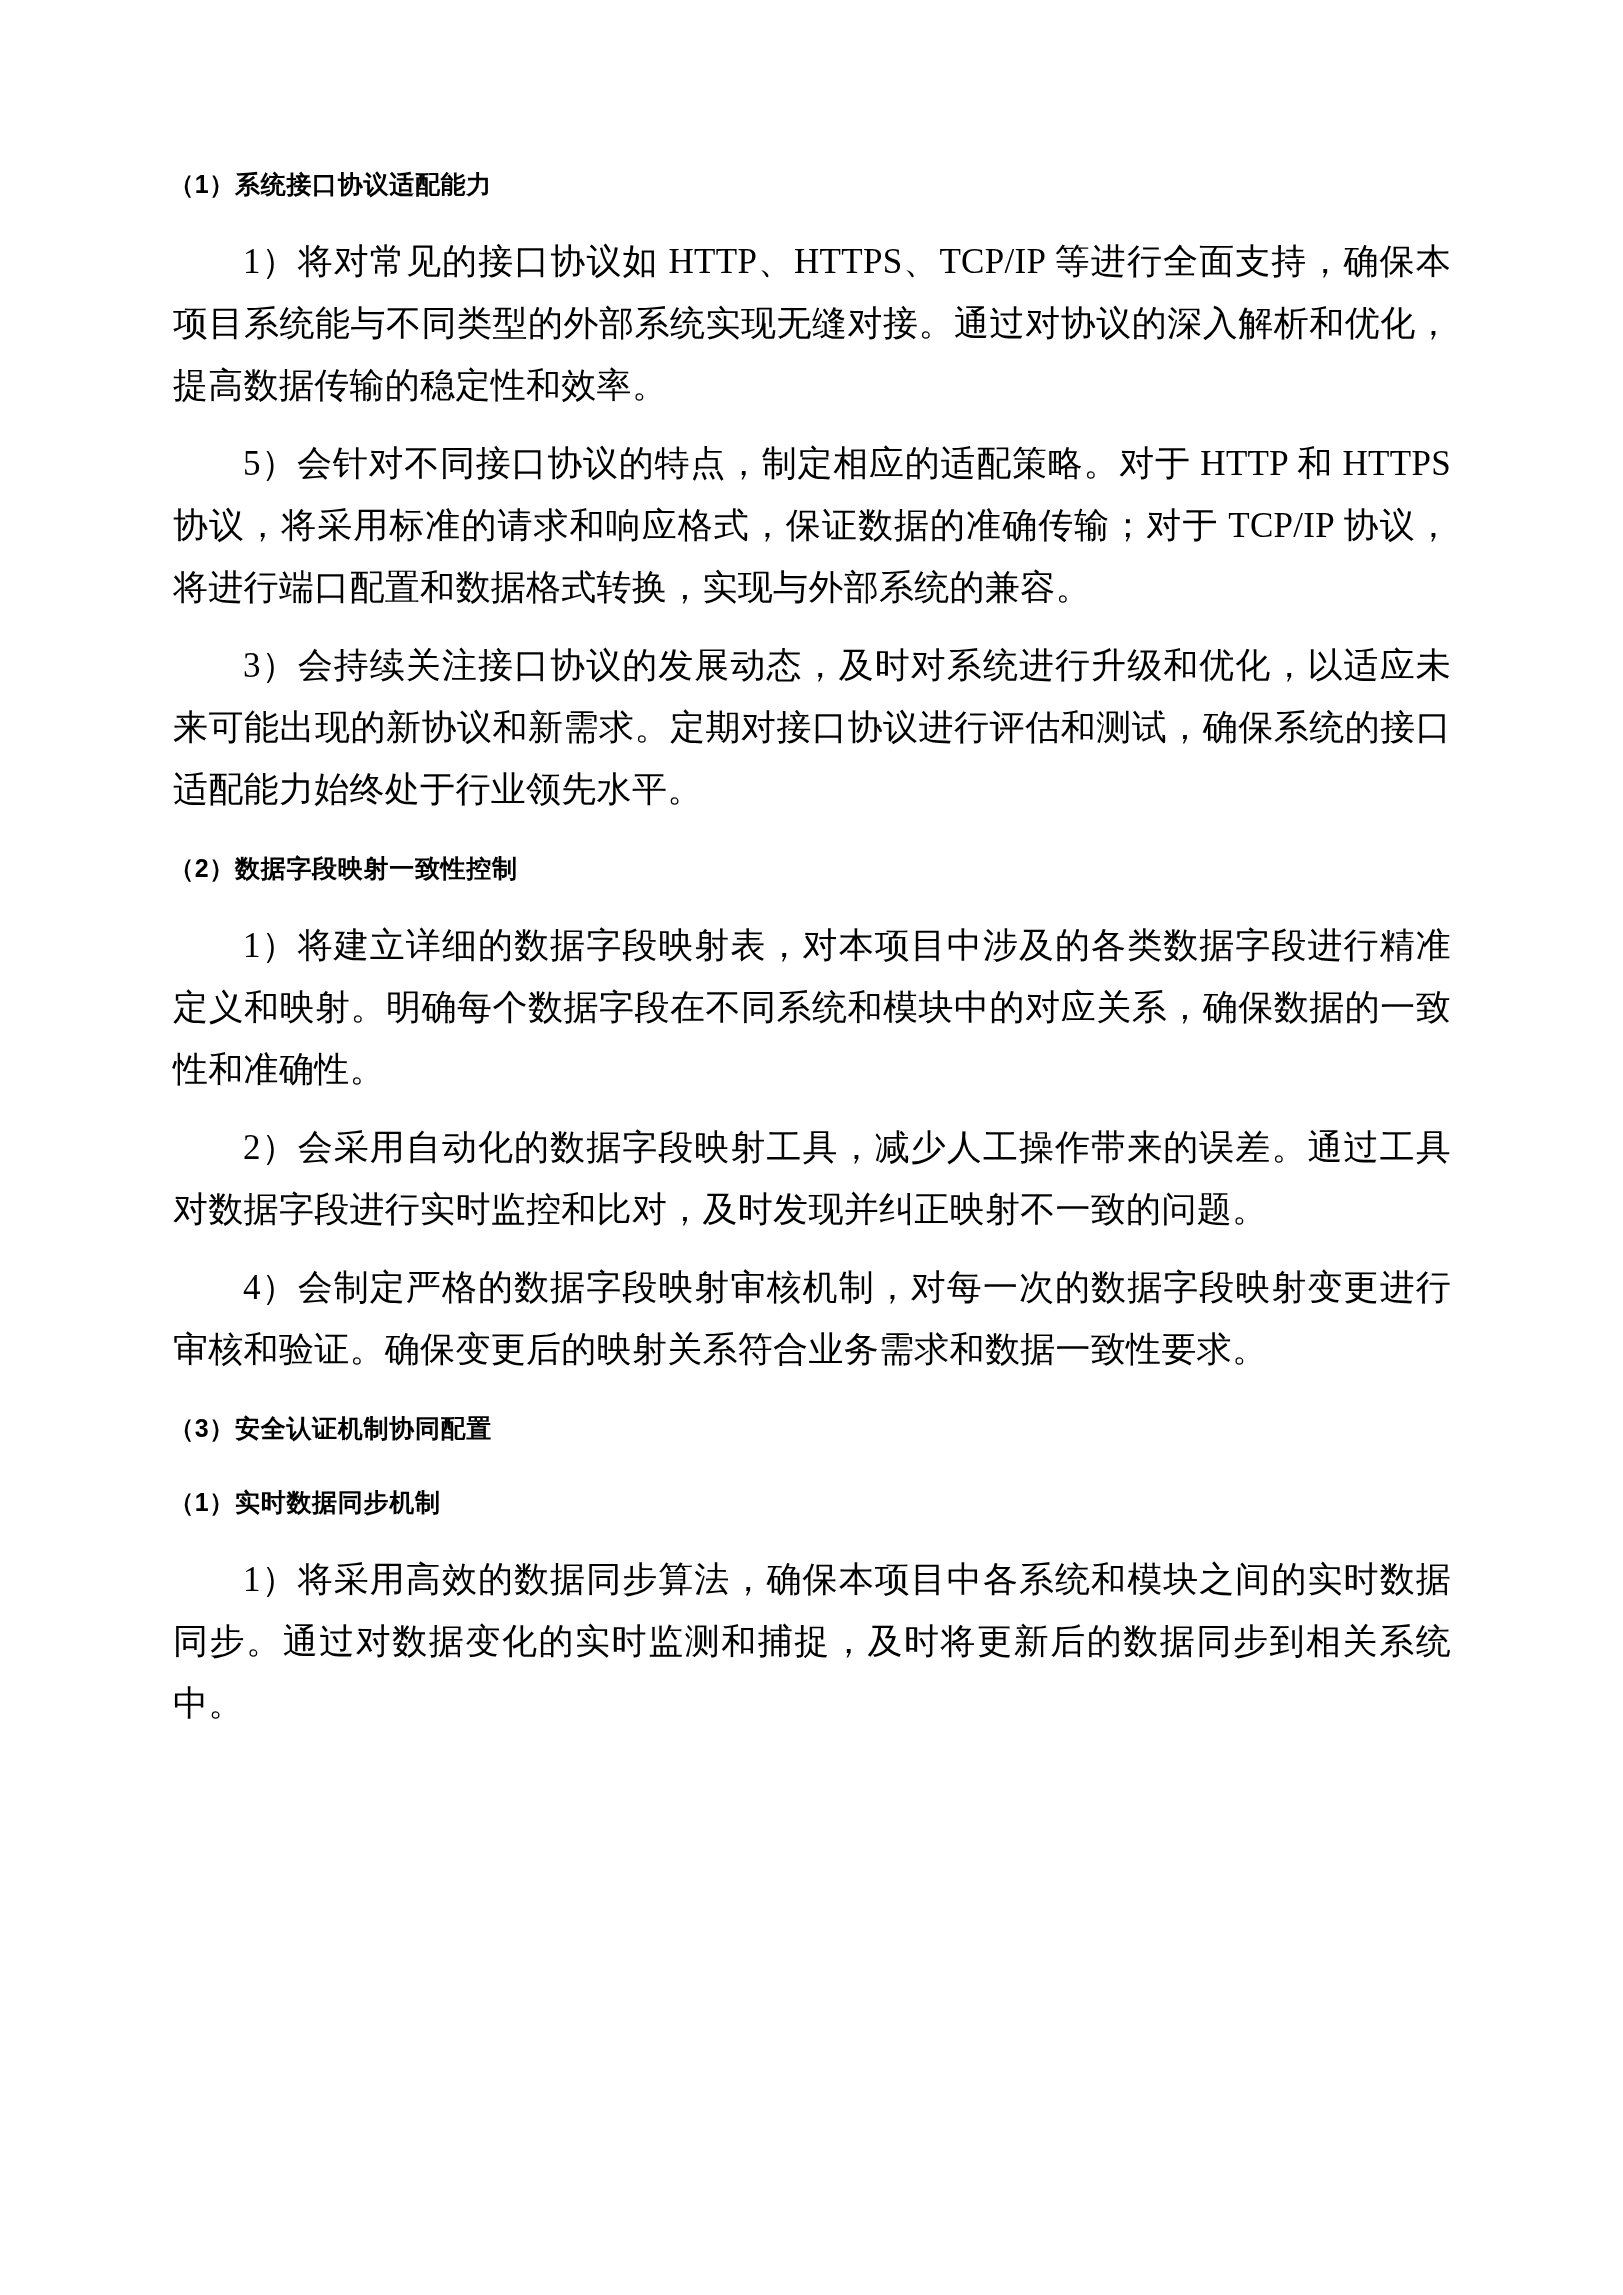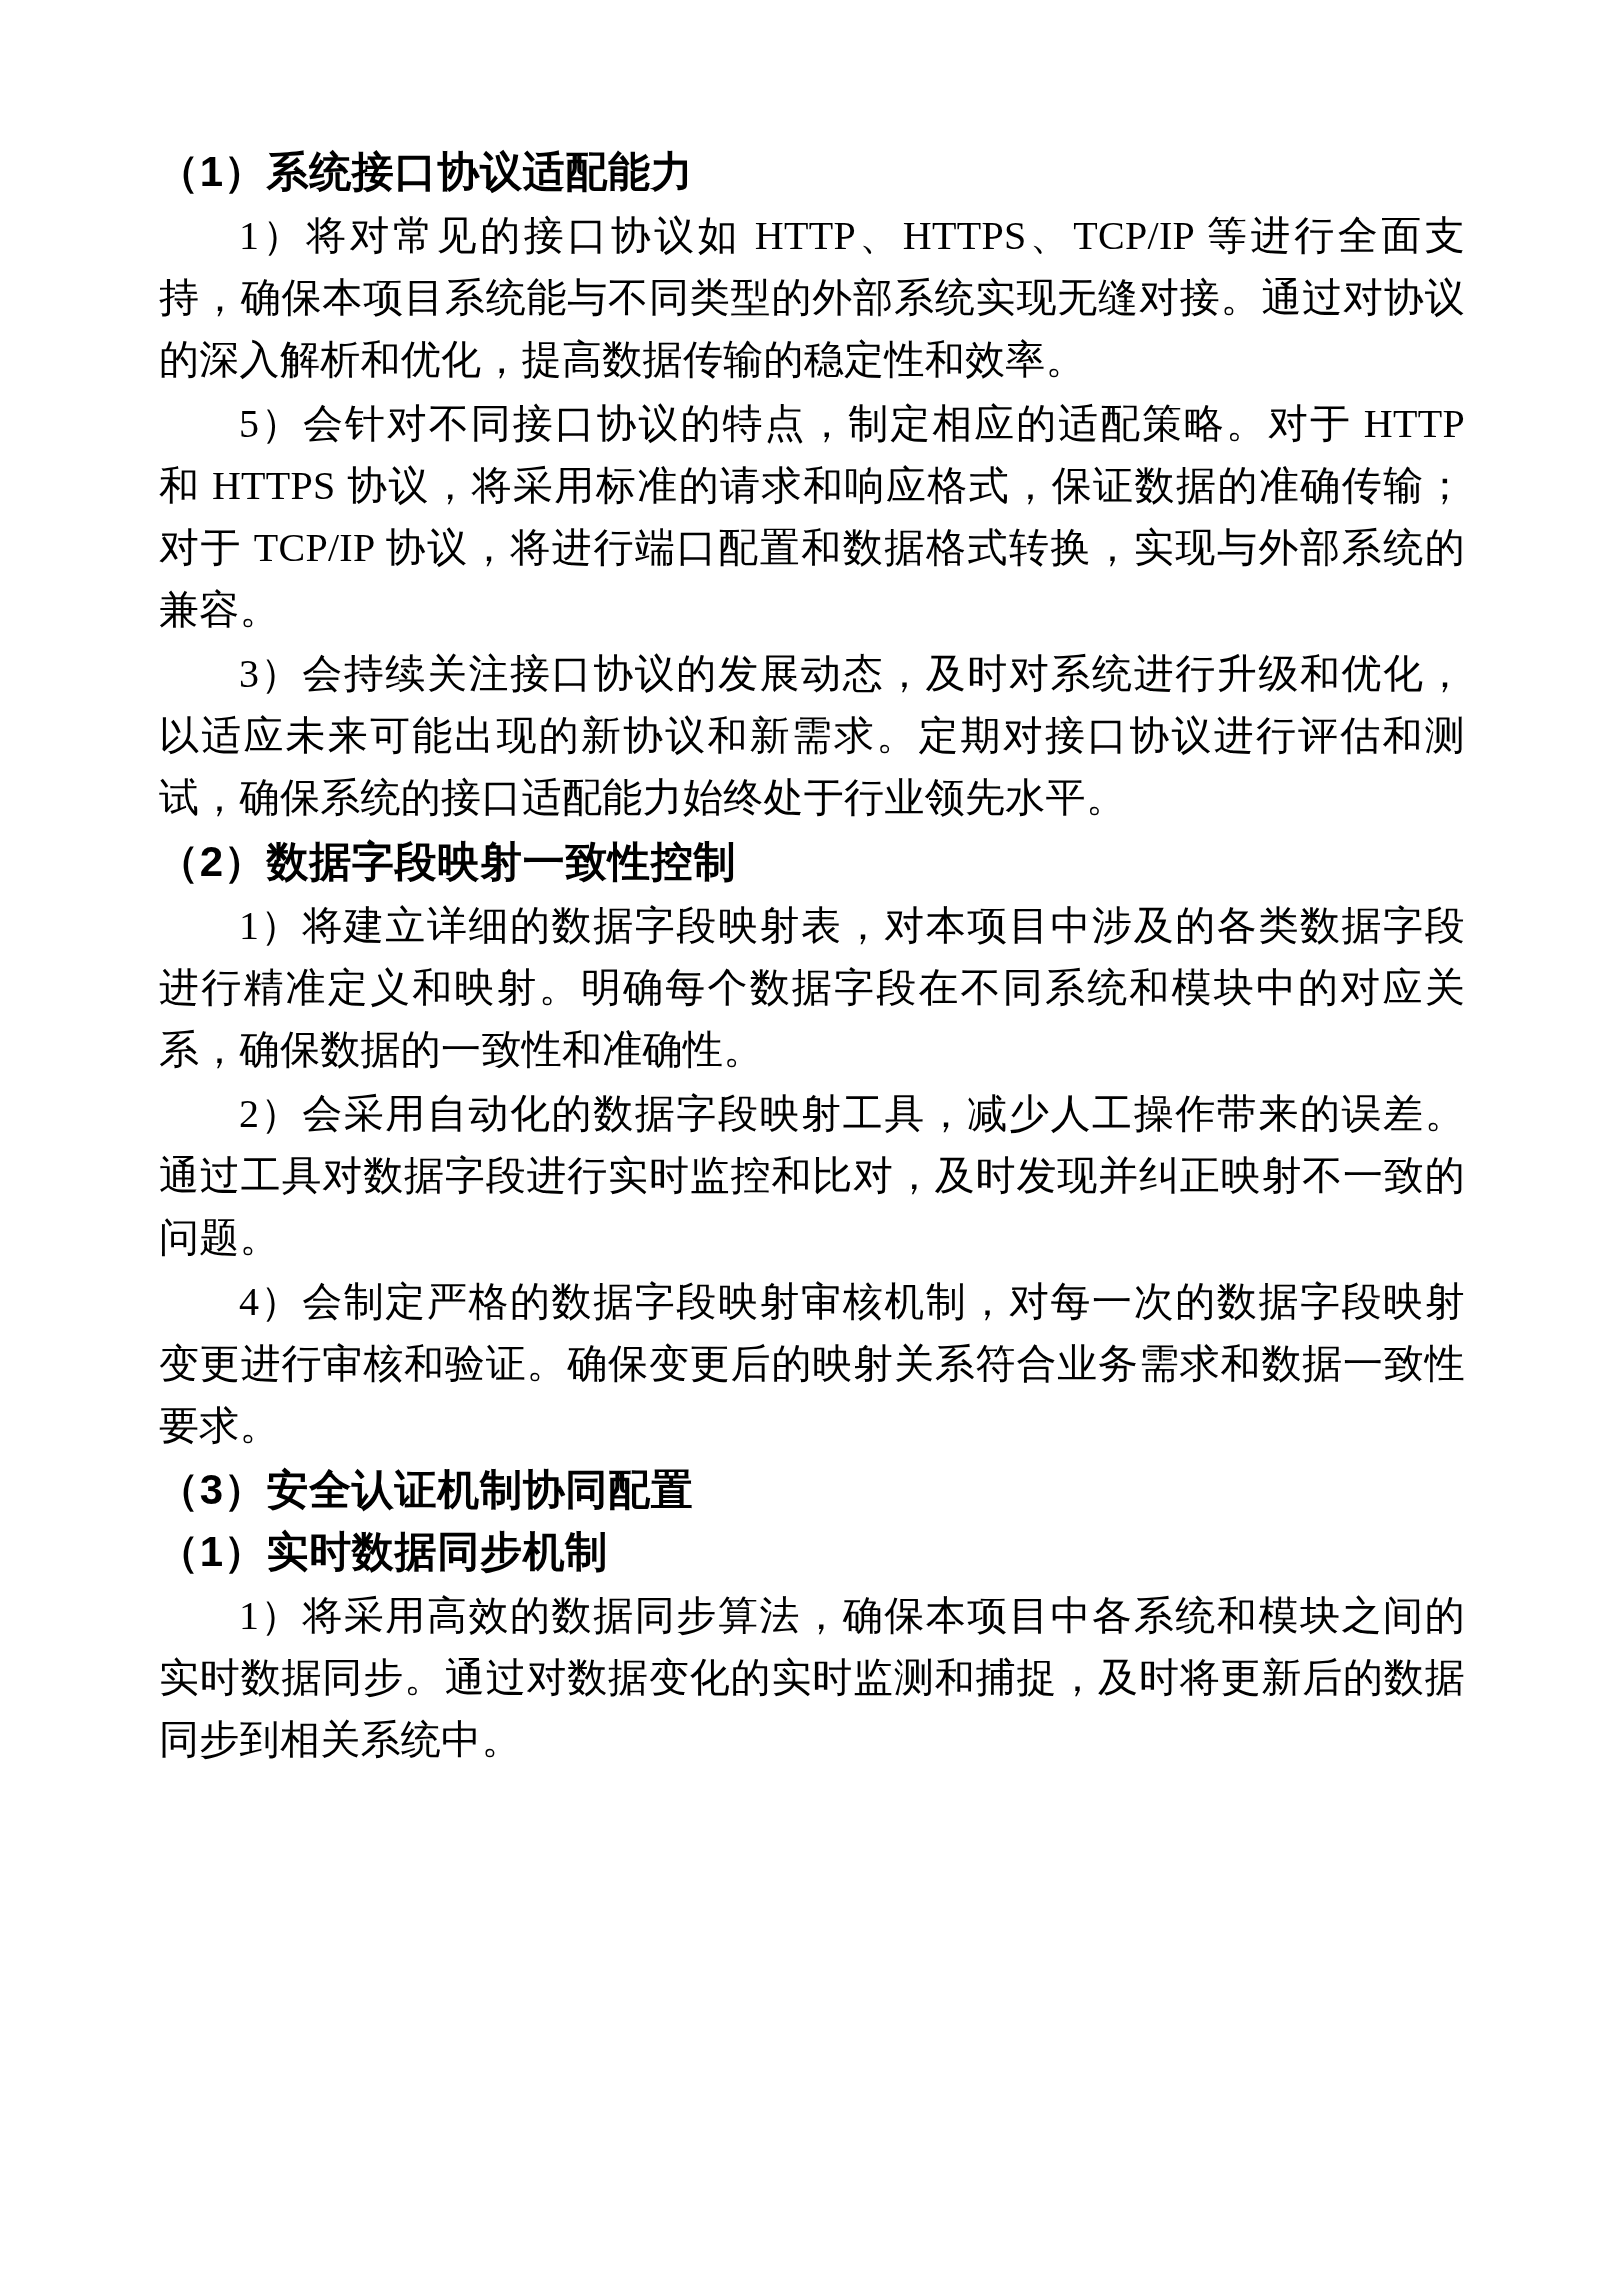--- a/index.html
+++ b/index.html
@@ -15,32 +15,32 @@
     color: #000000;
     box-sizing: border-box;
     padding: 141px 156px 0 157px;
     overflow: hidden;
     font-family: "Liberation Serif", "DejaVu Serif", serif;
   }
   .content {
     width: 100%;
   }
   .para {
-    margin: 2px;
-    font-size: 40px;
+    margin: 16px;
+    font-size: 35px;
     line-height: 62px;
     text-align: justify;
     text-indent: 2em;
     font-weight: 400;
     letter-spacing: 0.3px;
     word-break: break-all;
   }
   .heading {
-    margin: 0;
-    font-size: 42px;
+    margin: 12px;
+    font-size: 25px;
     line-height: 62px;
     font-weight: 700;
     font-family: "Liberation Sans", "DejaVu Sans", sans-serif;
     text-align: left;
     text-indent: 0;
     letter-spacing: 0.7px;
   }
 </style>
 </head>
 <body>

